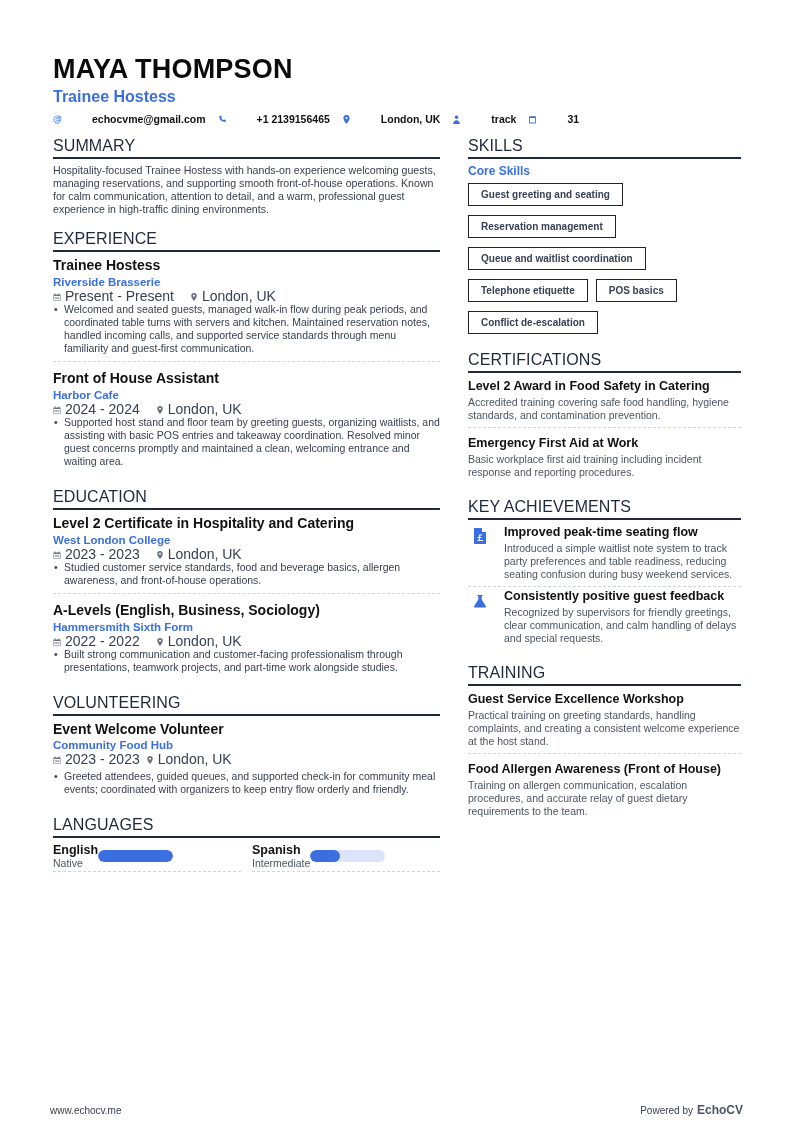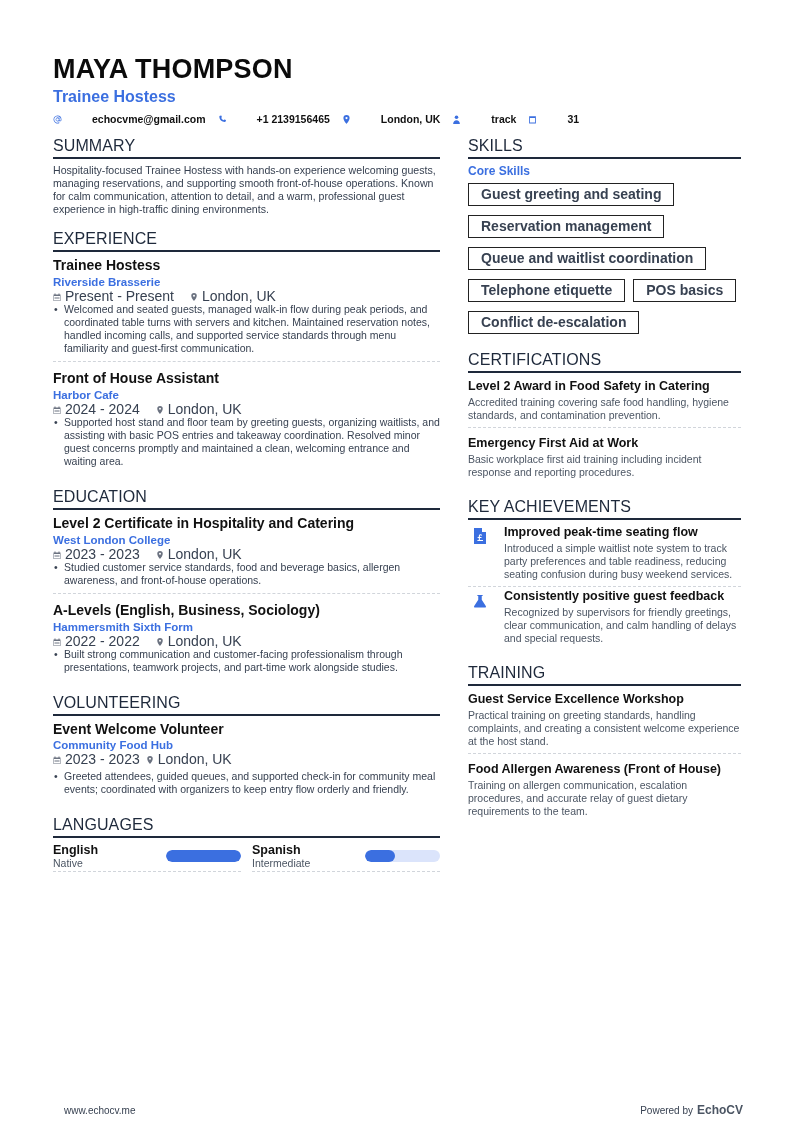--- a/index.html
+++ b/index.html
@@ -28,44 +28,44 @@
   .entry-org { font-size: 11.5px; font-weight: 700; color: #3b6fe0; line-height: 15px; margin-top: 1px; }
   .meta { display: flex; align-items: center; font-size: 14px; color: #374151; line-height: 13px; }
   .meta svg { width: 8px; height: 8px; fill: #6b7280; margin-right: 4px; }
   .meta .date { display: flex; align-items: center; margin-right: 16px; }
   .meta .loc { display: flex; align-items: center; }
   .bullets { list-style: none; font-size: 10.5px; color: #374151; line-height: 13px; }
   .bullets li { position: relative; padding-left: 11px; }
   .bullets li::before { content: "•"; position: absolute; left: 1px; top: 0; }
 
   .lang-row { display: flex; justify-content: space-between; }
-  .lang { width: 188px; display: flex; justify-content: space-between; align-items: center; border-bottom: 1px dashed #d1d5db; padding-bottom: 2px; }
+  .lang { width: 188px; display: flex; align-items: center; border-bottom: 1px dashed #d1d5db; padding-bottom: 2px; }
   .lang-name { font-size: 12.5px; font-weight: 700; color: #111; line-height: 14px; }
   .lang-level { font-size: 10.5px; color: #4b5563; line-height: 12px; }
   .bar { width: 75px; height: 12px; border-radius: 6px; background: #dbe4fb; overflow: hidden; }
   .bar-fill { height: 100%; background: #3b6fe0; border-radius: 6px; }
 
   .skill-group { font-size: 12px; font-weight: 700; color: #3b6fe0; margin-bottom: 5px; line-height: 14px; }
   .skill-tags { display: flex; flex-wrap: wrap; gap: 9px 8px; }
-  .tag { border: 1.3px solid #222; padding: 4px 12px; font-size: 14px; font-weight: 700; color: #374151; line-height: 13px; }
+  .tag { border: 1.3px solid #222; padding: 4px 12px; font-size: 10px; font-weight: 700; color: #374151; line-height: 13px; }
 
   .cert { padding-bottom: 5px; margin-bottom: 7px; border-bottom: 1px dashed #d1d5db; }
   .cert.last { border-bottom: none; margin-bottom: 0; }
   .cert-title { font-size: 12.5px; font-weight: 700; color: #111; line-height: 16px; }
   .cert-desc { font-size: 10.5px; color: #4b5563; line-height: 13px; margin-top: 2px; }
 
   .ach { display: flex; padding-bottom: 5px; margin-bottom: 2px; border-bottom: 1px dashed #d1d5db; }
   .ach.last { border-bottom: none; margin-bottom: 0; }
   .ach-icon { width: 36px; flex-shrink: 0; padding-left: 5px; padding-top: 3px; }
   .ach-icon svg { width: 14px; height: 16px; fill: #3b6fe0; }
   .ach-body { flex: 1; }
   .ach-title { font-size: 12.5px; font-weight: 700; color: #111; line-height: 15px; }
   .ach-desc { font-size: 10.5px; color: #4b5563; line-height: 13px; margin-top: 2px; }
 
-  .footer-left { position: absolute; left: 64px; top: 1105px; font-size: 10px; color: #374151; }
+  .footer-left { position: absolute; left: 50px; top: 1105px; font-size: 10px; color: #374151; }
   .footer-right { position: absolute; right: 51px; top: 1103px; font-size: 10px; color: #374151; display: flex; align-items: baseline; }
   .footer-right .brand { font-size: 12px; font-weight: 700; color: #4b5563; margin-left: 4px; }
 </style>
 </head>
 <body>
 
 <div class="page">
 
   <div class="header">
     <div class="name">MAYA THOMPSON</div>

